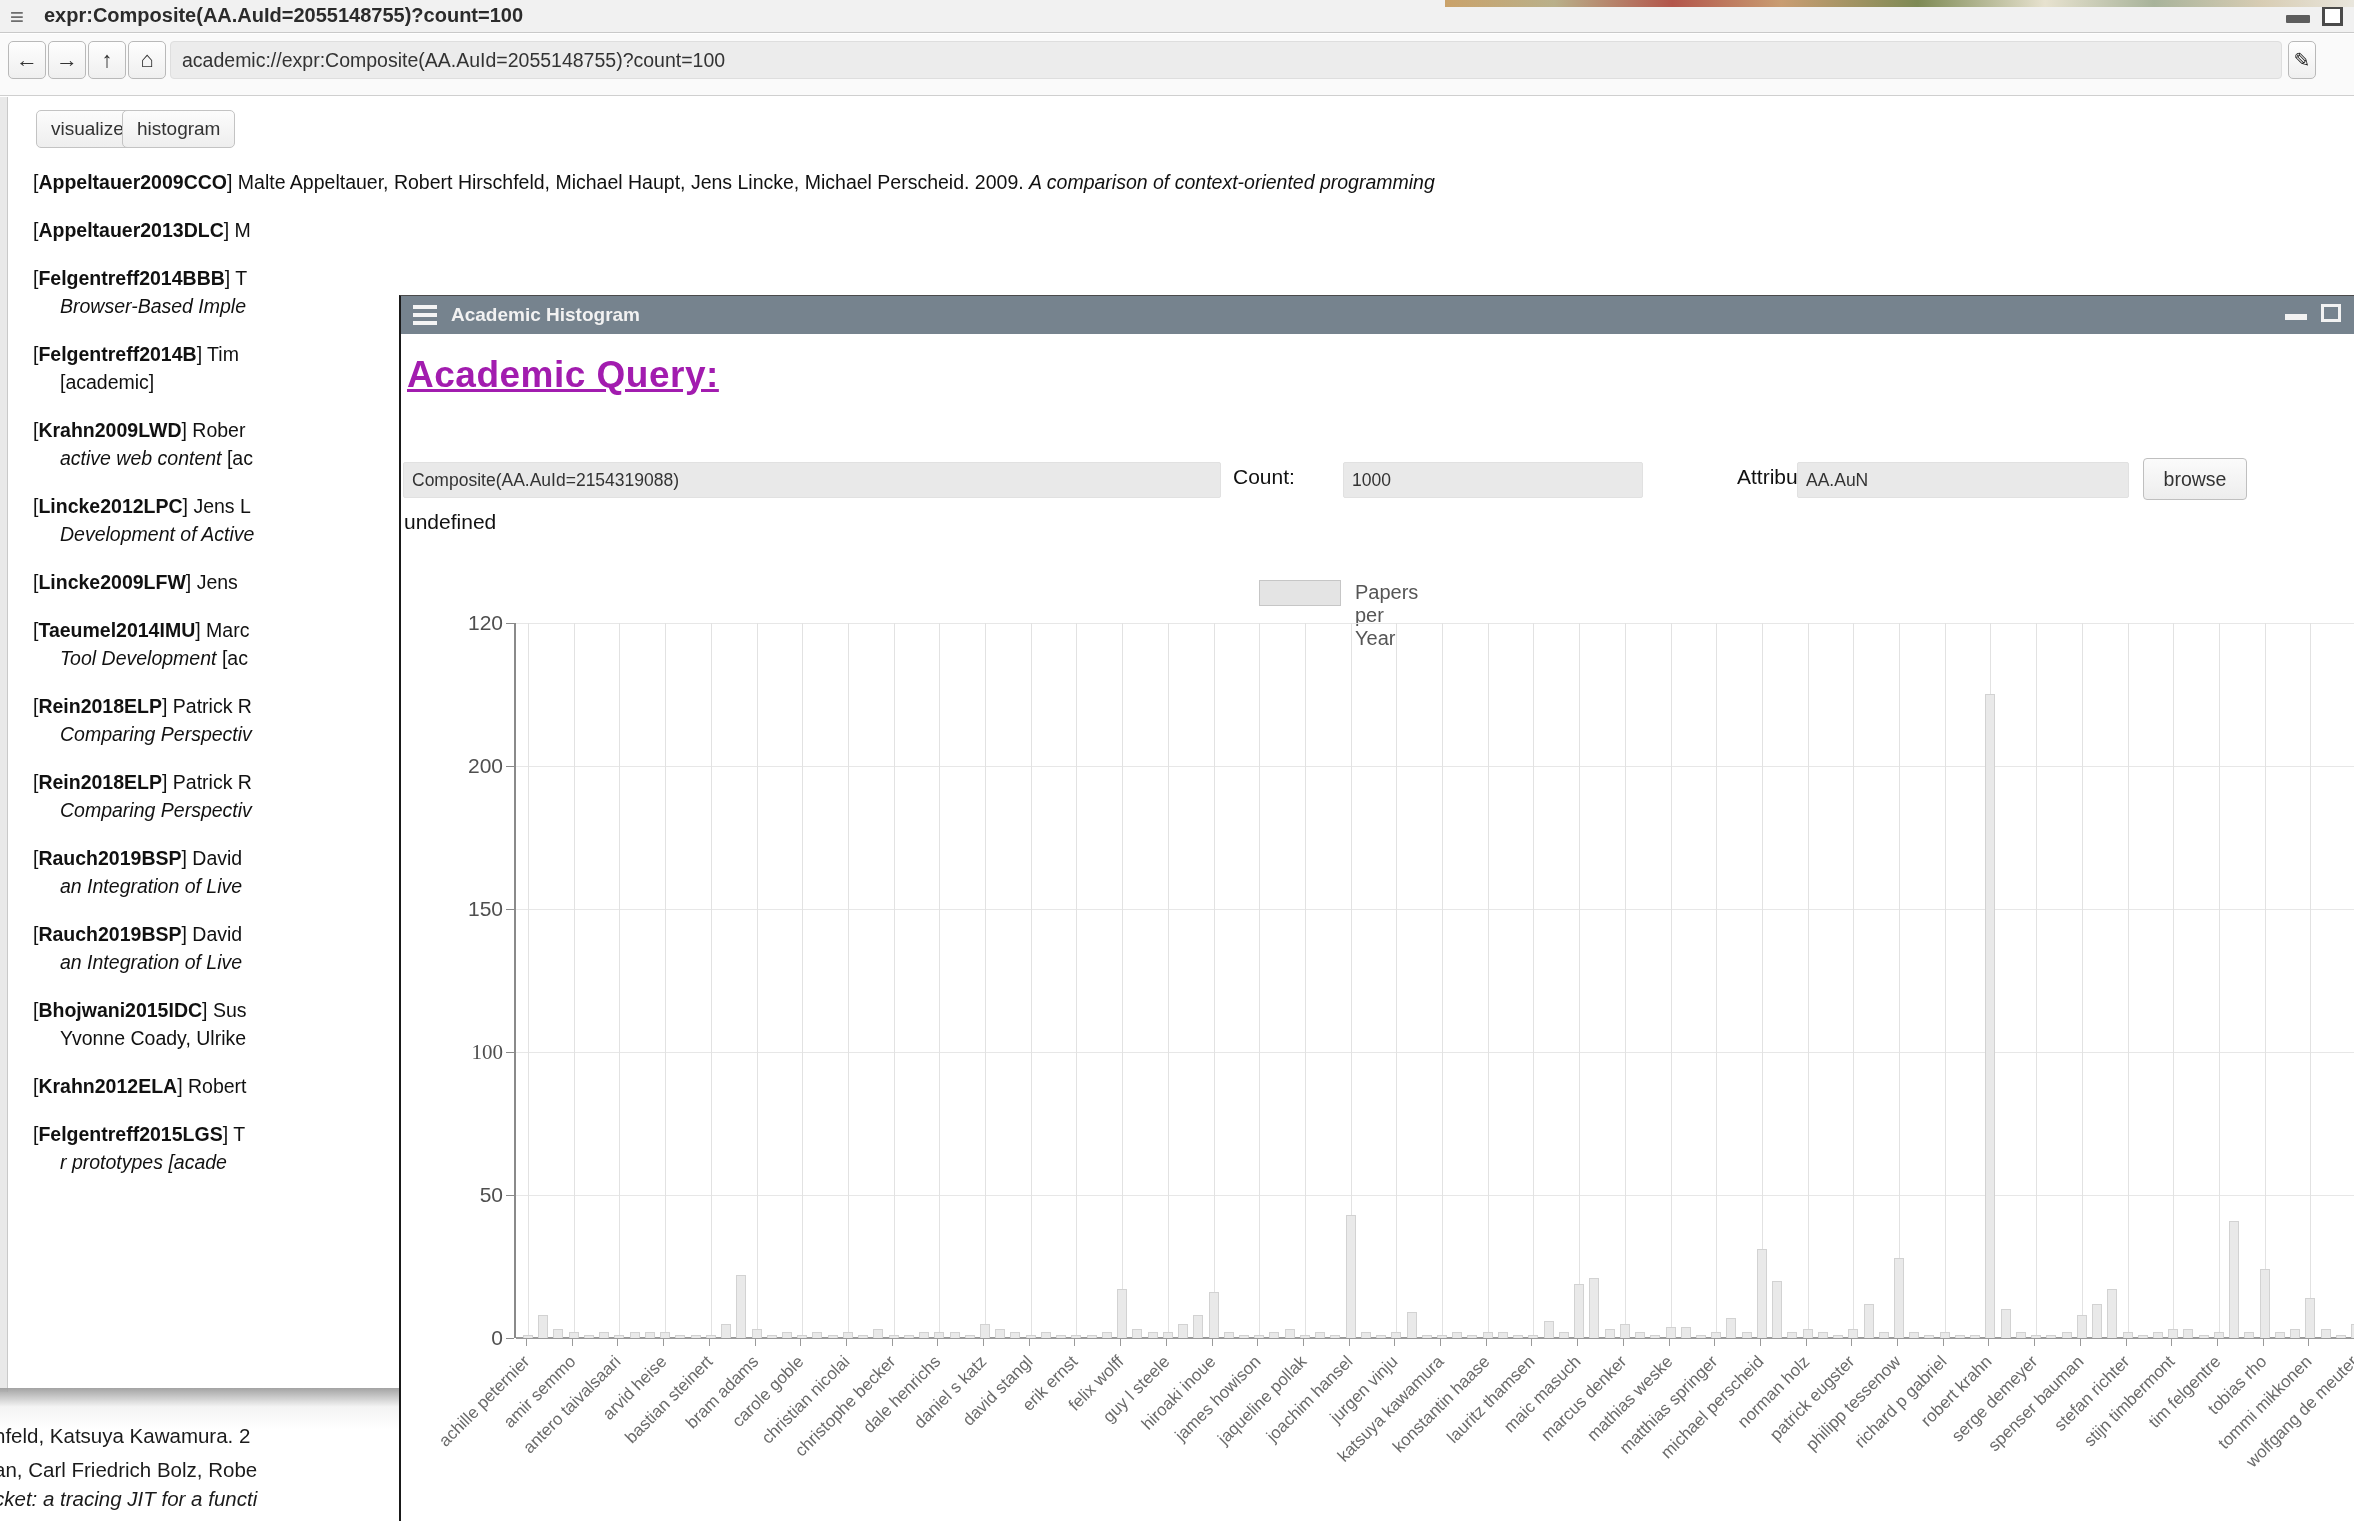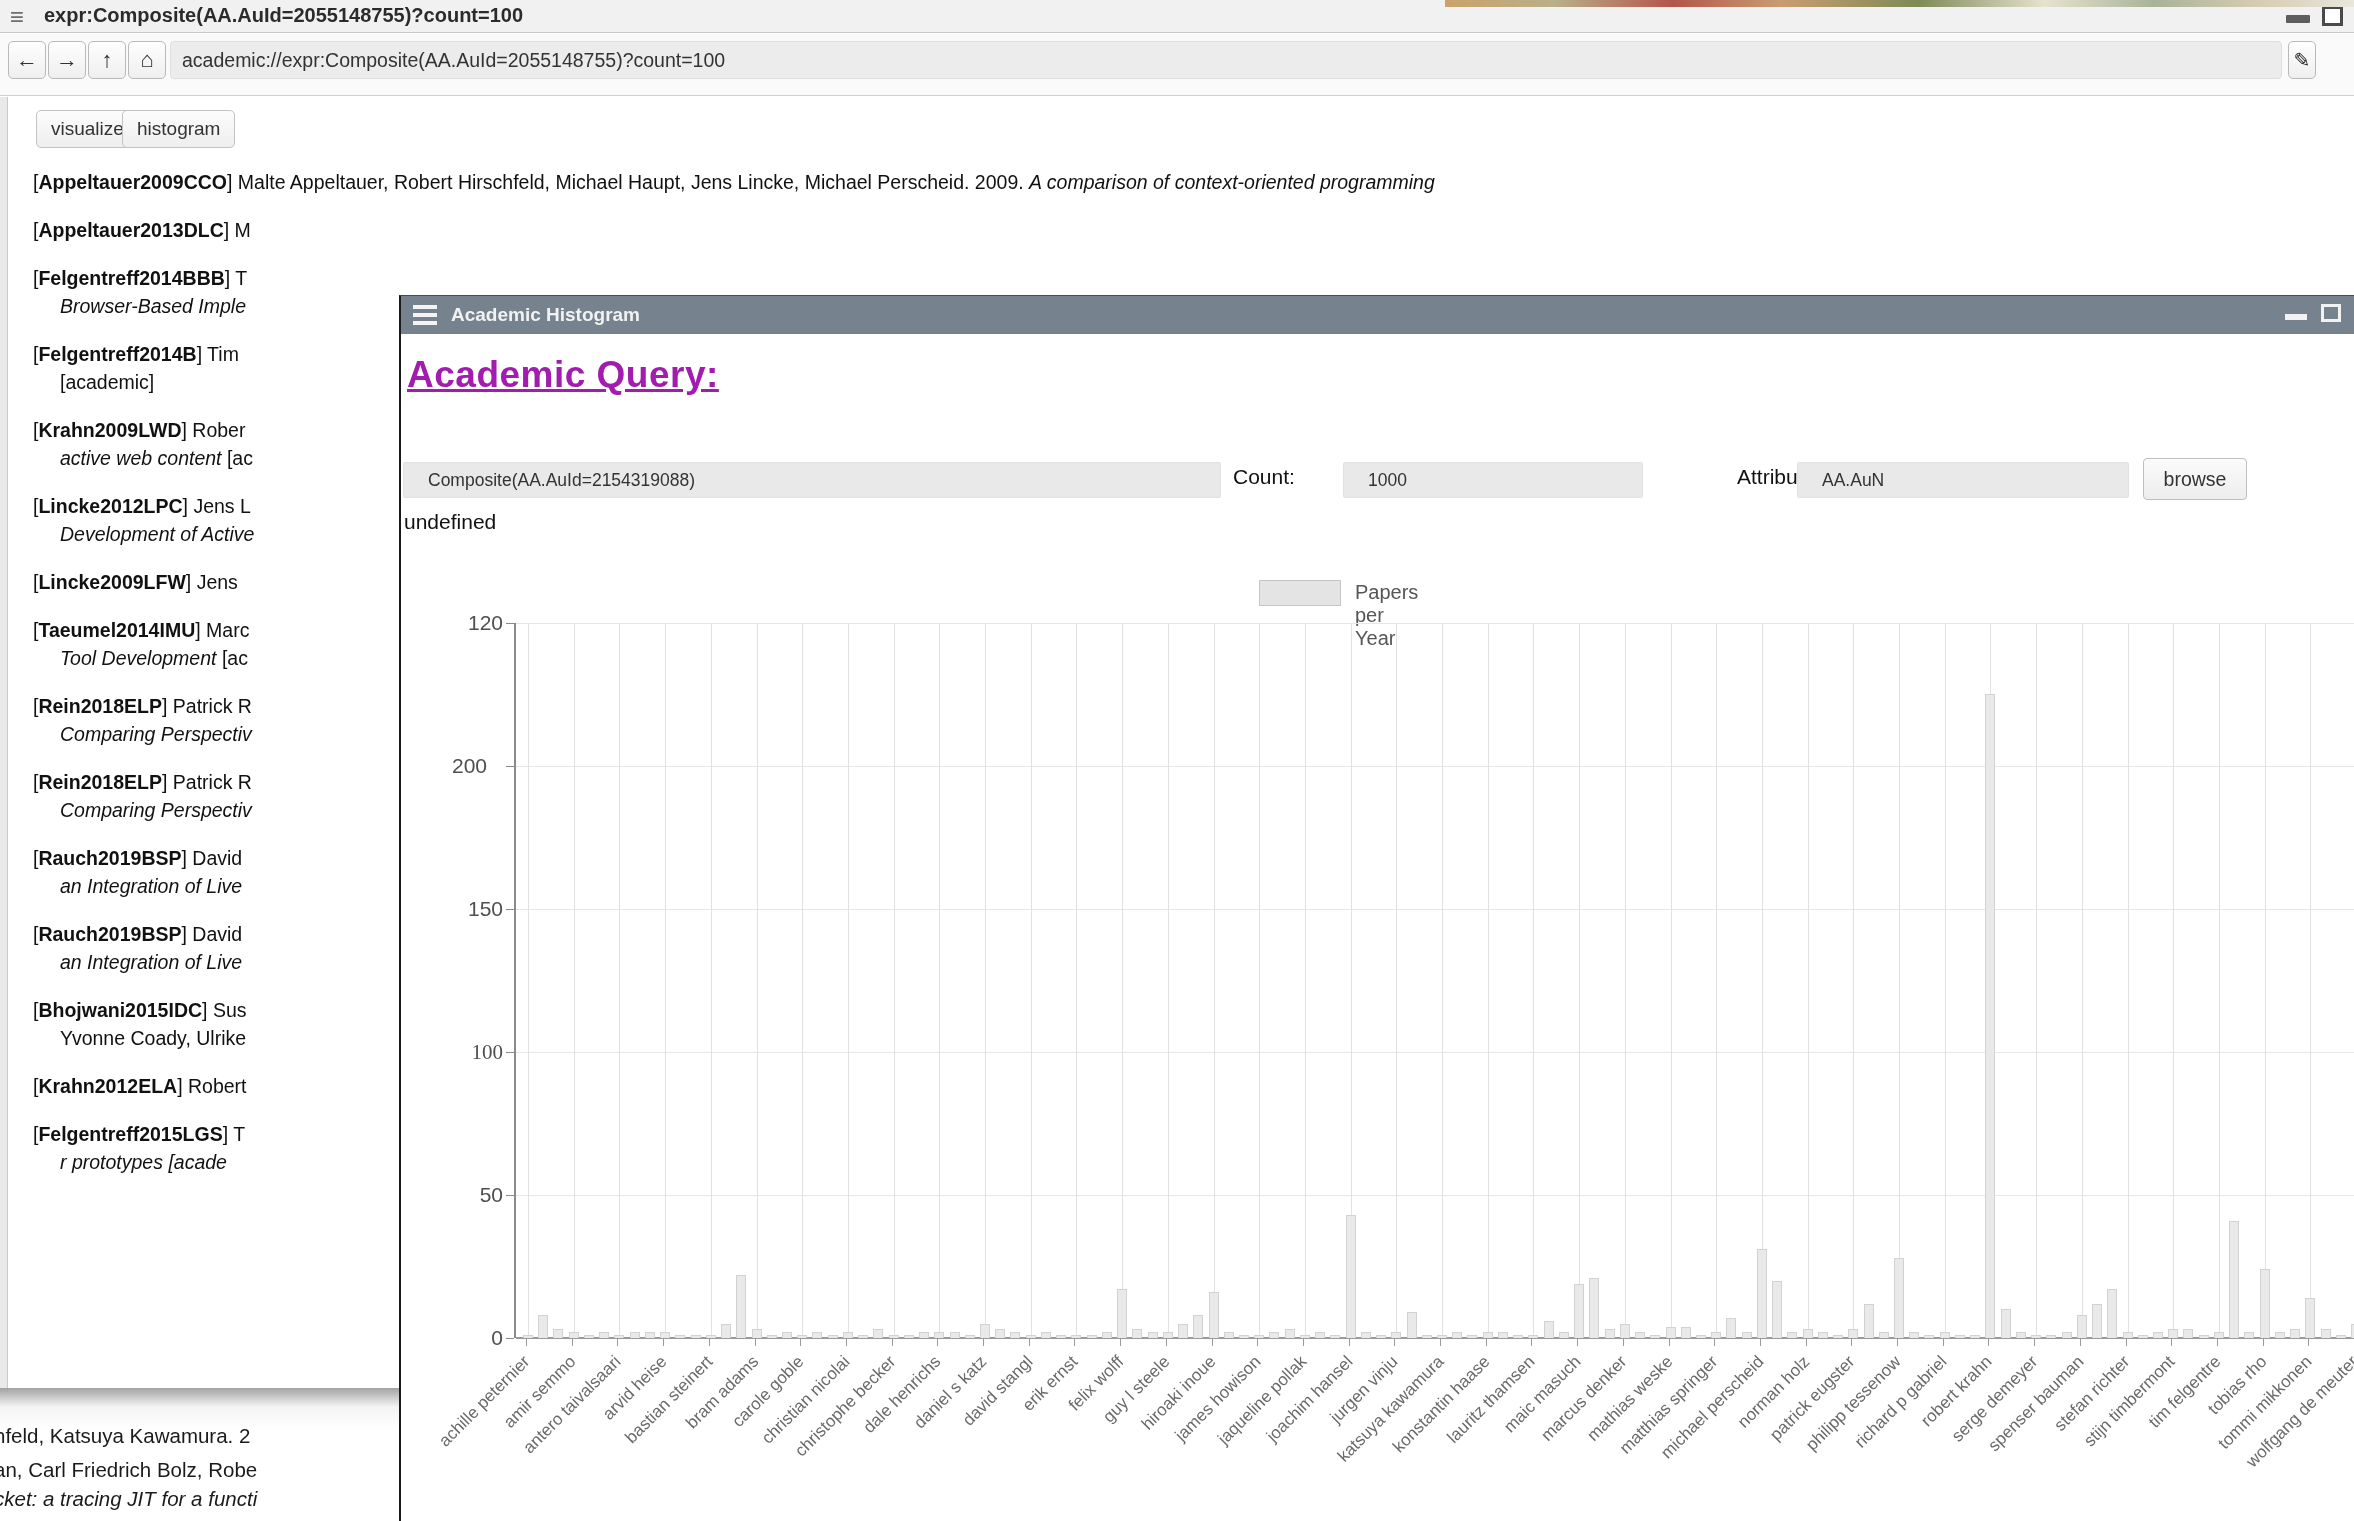--- a/index.html
+++ b/index.html
@@ -53,21 +53,21 @@
   #hist-titlebar { left:0; top:0; width:1955px; height:38px; background:#76838E; }
   #hist-hamburger { left:12px; top:9px; width:24px; }
   #hist-hamburger i { display:block; height:4px; background:#f4f4f4; margin-bottom:4px; }
   #hist-title { left:50px; top:8px; font-size:19px; font-weight:bold; color:#f2f2f2; }
   #hist-min { left:1884px; top:18px; width:22px; height:6px; background:#f2f2f2; }
   #hist-max { left:1920px; top:8px; width:20px; height:18px; border:3px solid #f2f2f2; }
 
   #hist-heading { left:6px; top:58px; font-size:37px; font-weight:bold; letter-spacing:0.5px; }
 
   .hfield { position:absolute; top:166px; height:36px; background:#e9e9e9; border:1px solid #e1e1e1;
-            border-radius:2px; font-size:17.5px; color:#333; line-height:34px; padding-left:24px;
+            border-radius:2px; font-size:17.5px; color:#333; line-height:34px; padding-left:8px;
             white-space:nowrap; overflow:hidden; }
   #query-field { left:2px; width:818px; }
   .hlabel { position:absolute; top:169px; font-size:21px; color:#111; }
   #count-label { left:832px; }
   #count-field { left:942px; width:300px; }
   #attribute-label { left:1336px; }
   #attribute-field { left:1396px; width:332px; }
   #browse-btn { left:1742px; top:162px; width:104px; height:42px; border:1px solid #bfbfbf; border-radius:4px;
                 background:linear-gradient(#fbfbfb,#ededed); font-size:19.5px; color:#333; text-align:center;
                 line-height:40px; }
@@ -377,21 +377,21 @@
     </div>
   <div class="abs" id="xaxis"></div>
 <div class="abs ylab" style="left: 38px; top: 1030px;">0</div>
     <div class="abs ytick" style="left: 105px; top: 1042px;"></div>
     <div class="abs ylab" style="left: 38px; top: 887px;">50</div>
     <div class="abs ytick" style="left: 105px; top: 899px;"></div>
     <div class="abs ylab" style="left: 38px; top: 744px; font-family: Liberation Serif, serif;">100</div>
     <div class="abs ytick" style="left: 105px; top: 756px;"></div>
     <div class="abs ylab" style="left: 38px; top: 601px;">150</div>
     <div class="abs ytick" style="left: 105px; top: 613px;"></div>
-    <div class="abs ylab" style="left: 22px; top: 458px;">200</div>
+    <div class="abs ylab" style="left: 38px; top: 458px;">200</div>
     <div class="abs ytick" style="left: 105px; top: 470px;"></div>
     <div class="abs ylab" style="left: 38px; top: 315px;">120</div>
     <div class="abs ytick" style="left: 105px; top: 327px;"></div>
     <div class="abs xtick" style="left: 125px; top: 1042px;"></div>
     <div class="abs xlab" style="left: -111px; top: 1056px;">achille peternier</div>
     <div class="abs xtick" style="left: 170.7px; top: 1042px;"></div>
     <div class="abs xlab" style="left: -65.3px; top: 1056px;">amir semmo</div>
     <div class="abs xtick" style="left: 216.4px; top: 1042px;"></div>
     <div class="abs xlab" style="left: -19.6px; top: 1056px;">antero taivalsaari</div>
     <div class="abs xtick" style="left: 262.1px; top: 1042px;"></div>

